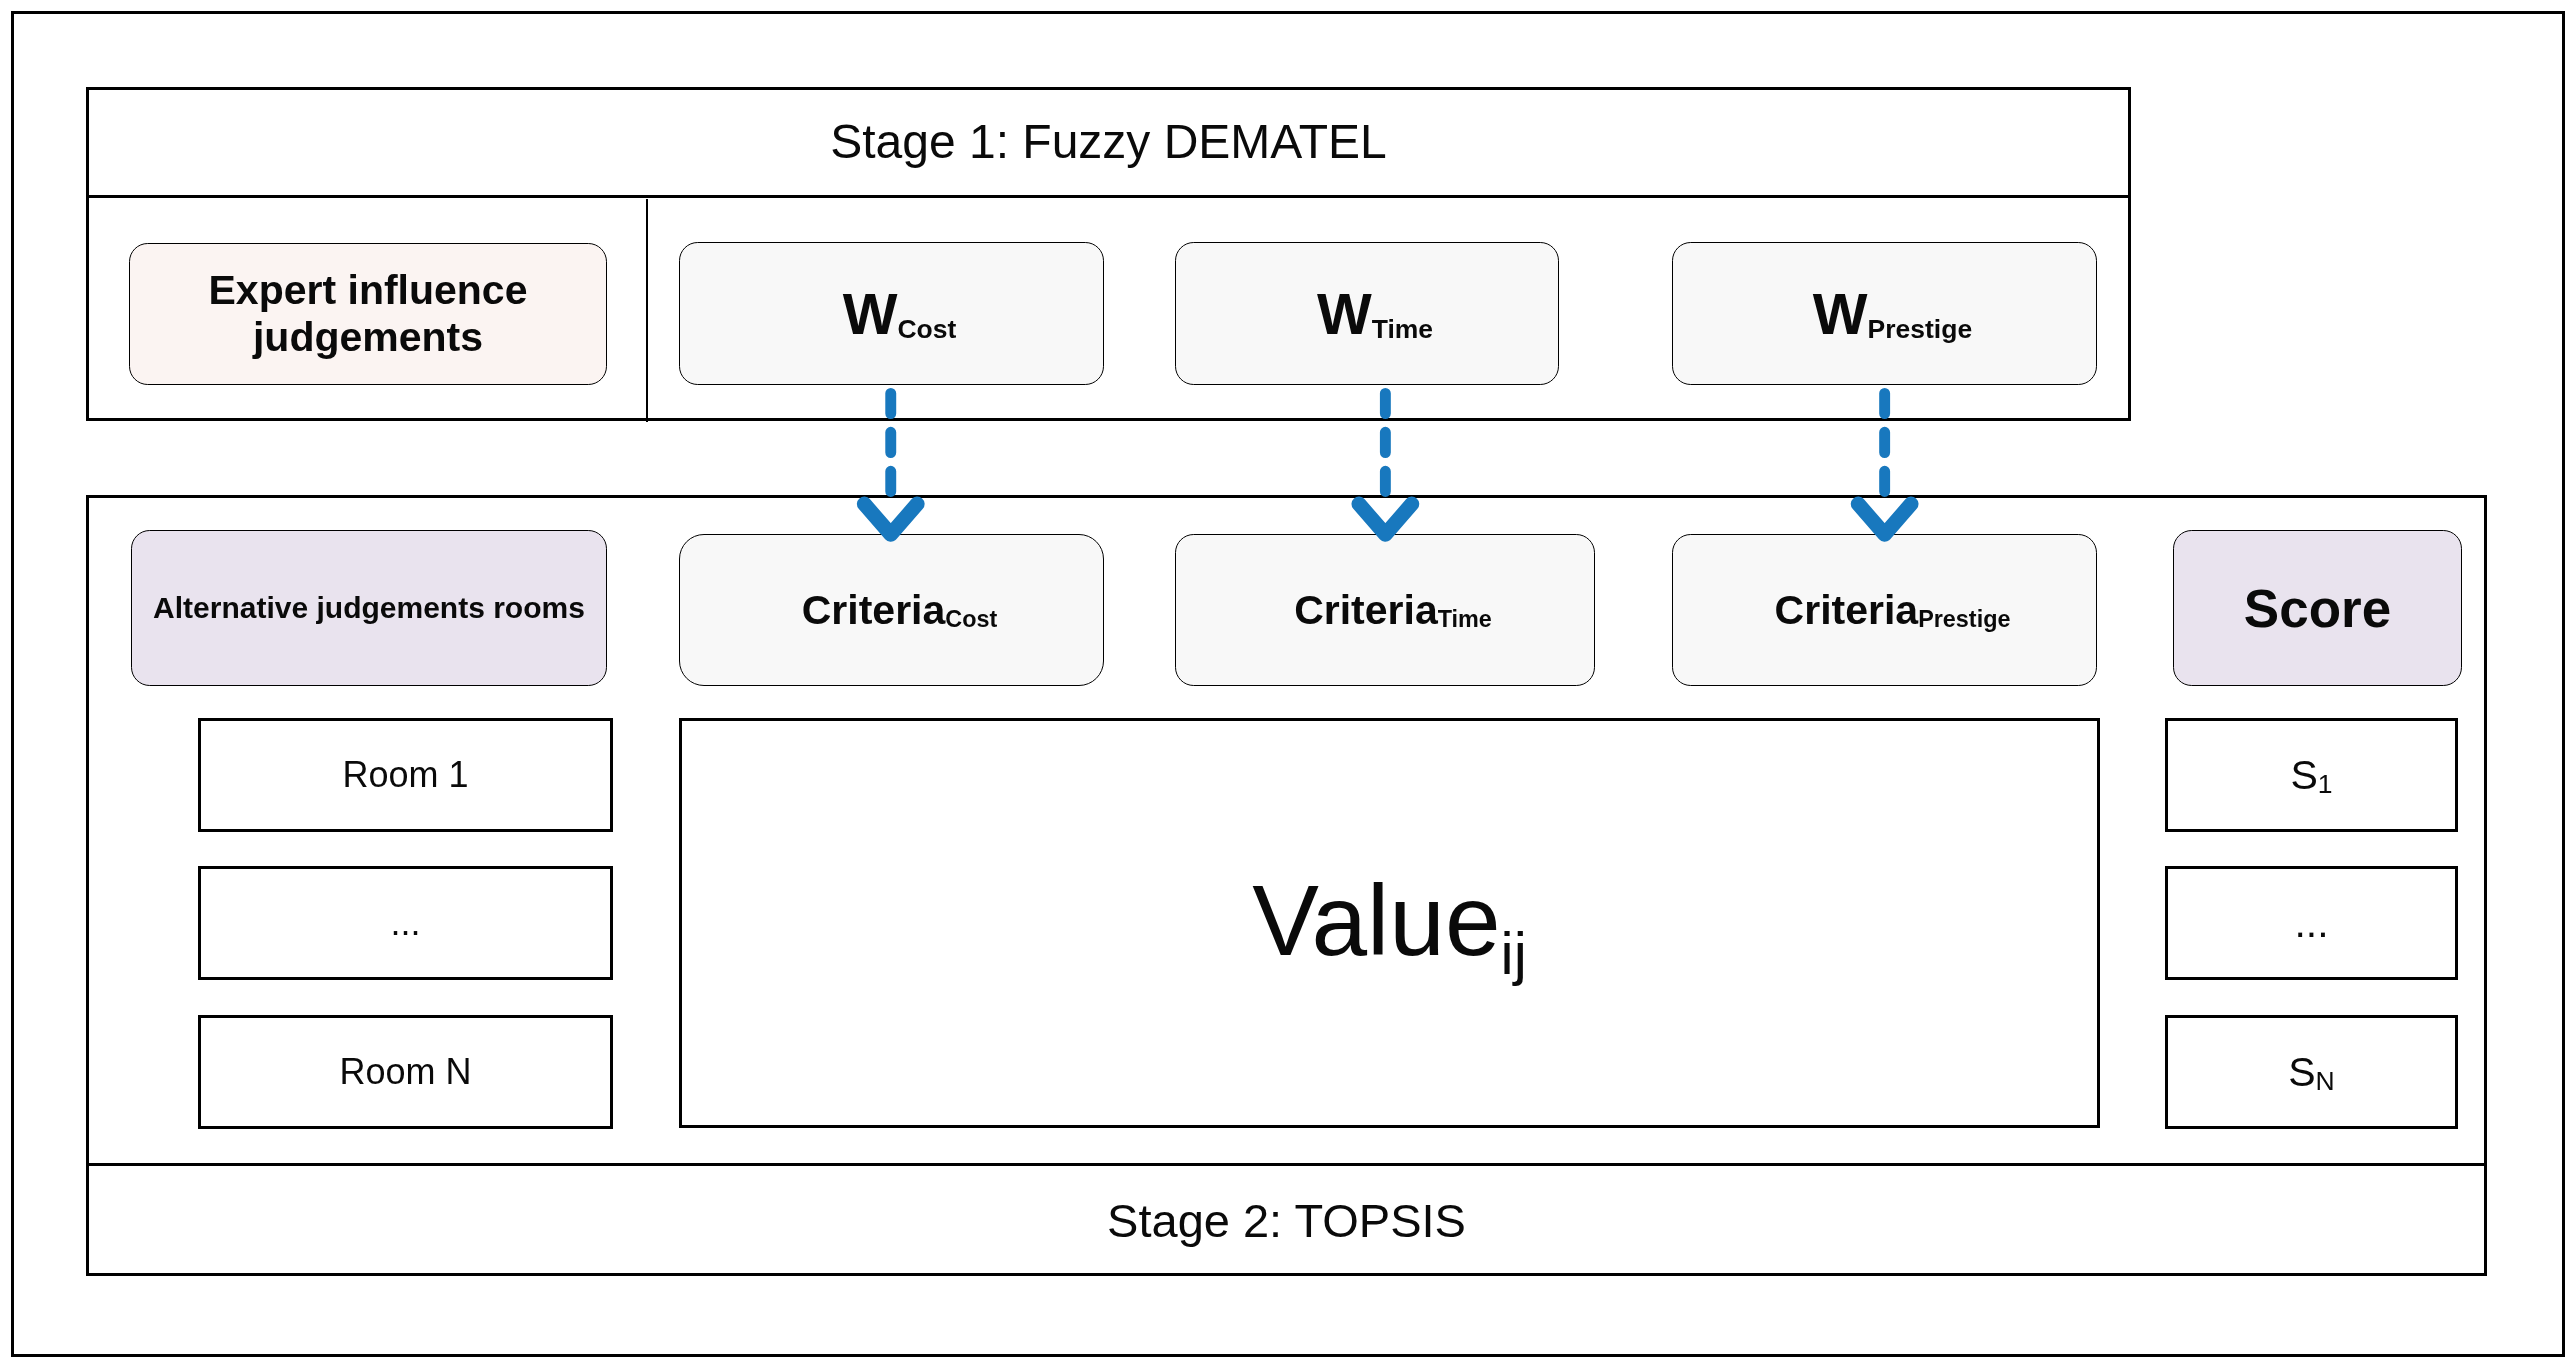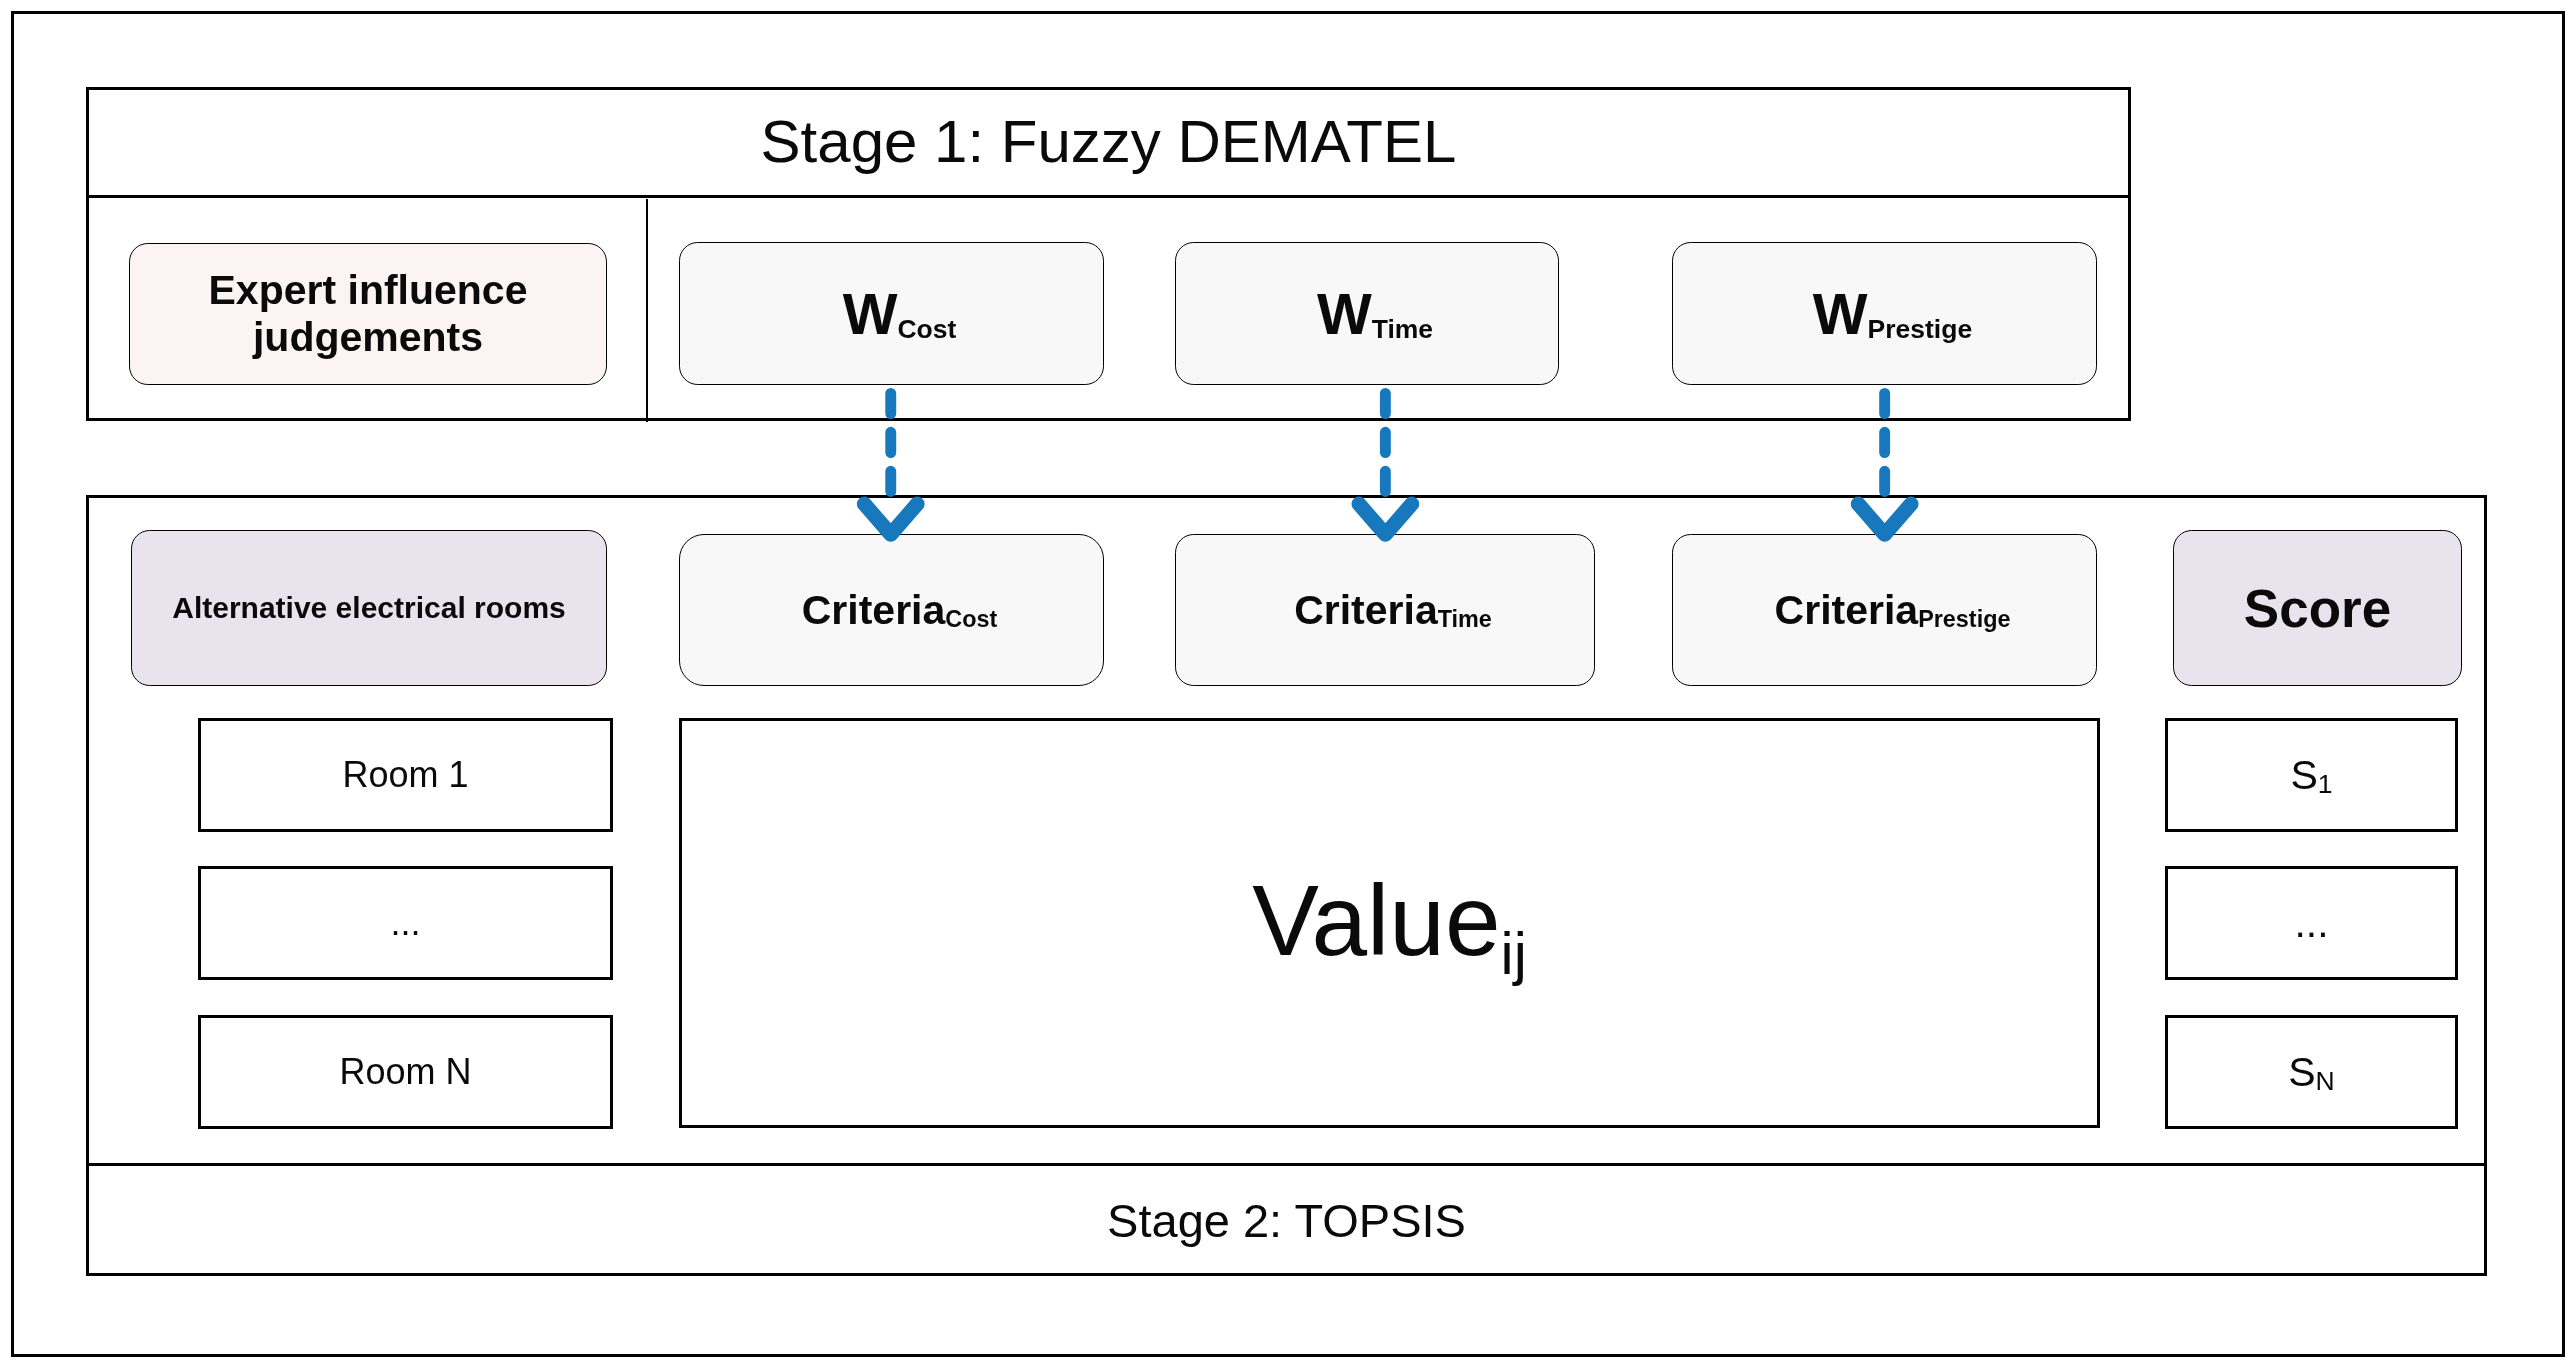--- a/index.html
+++ b/index.html
@@ -22,21 +22,21 @@
 
   
   .stage1-panel {
     left: 86px; top: 87px; width: 2045px; height: 334px;
     border: 3.1px solid #000;
     background: #fff;
   }
   .stage1-title-row {
     left: 86px; top: 87px; width: 2045px; height: 111px;
     display: flex; align-items: center; justify-content: center;
-    font-size: 60px;
+    font-size: 48px;
     border-bottom: 3.1px solid #000;
   }
   .stage1-vdivider {
     left: 646px; top: 199px; width: 2.3px; height: 223px;
     background: #000;
   }
 
   .round-box {
     display: flex; align-items: center; justify-content: center;
     border: 1.6px solid #000;
@@ -164,21 +164,21 @@
     <span><span>W</span><span class="sub">Prestige</span></span>
   </div>
 
   <div class="abs stage2-panel"></div>
   <div class="abs stage2-title-divider"></div>
   <div class="abs stage2-title-row">
     <span>Stage 2: TOPSIS</span>
   </div>
 
   <div class="abs round-box lav alt-box">
-    <span>Alternative electrical rooms</span>
+    <span>Alternative judgements rooms</span>
   </div>
 
   <div class="abs round-box ltgray crit-box crit-cost">
     <span><span>Criteria</span><span class="sub">Cost</span></span>
   </div>
   <div class="abs round-box ltgray crit-box crit-time">
     <span><span>Criteria</span><span class="sub">Time</span></span>
   </div>
   <div class="abs round-box ltgray crit-box crit-prestige">
     <span><span>Criteria</span><span class="sub">Prestige</span></span>

